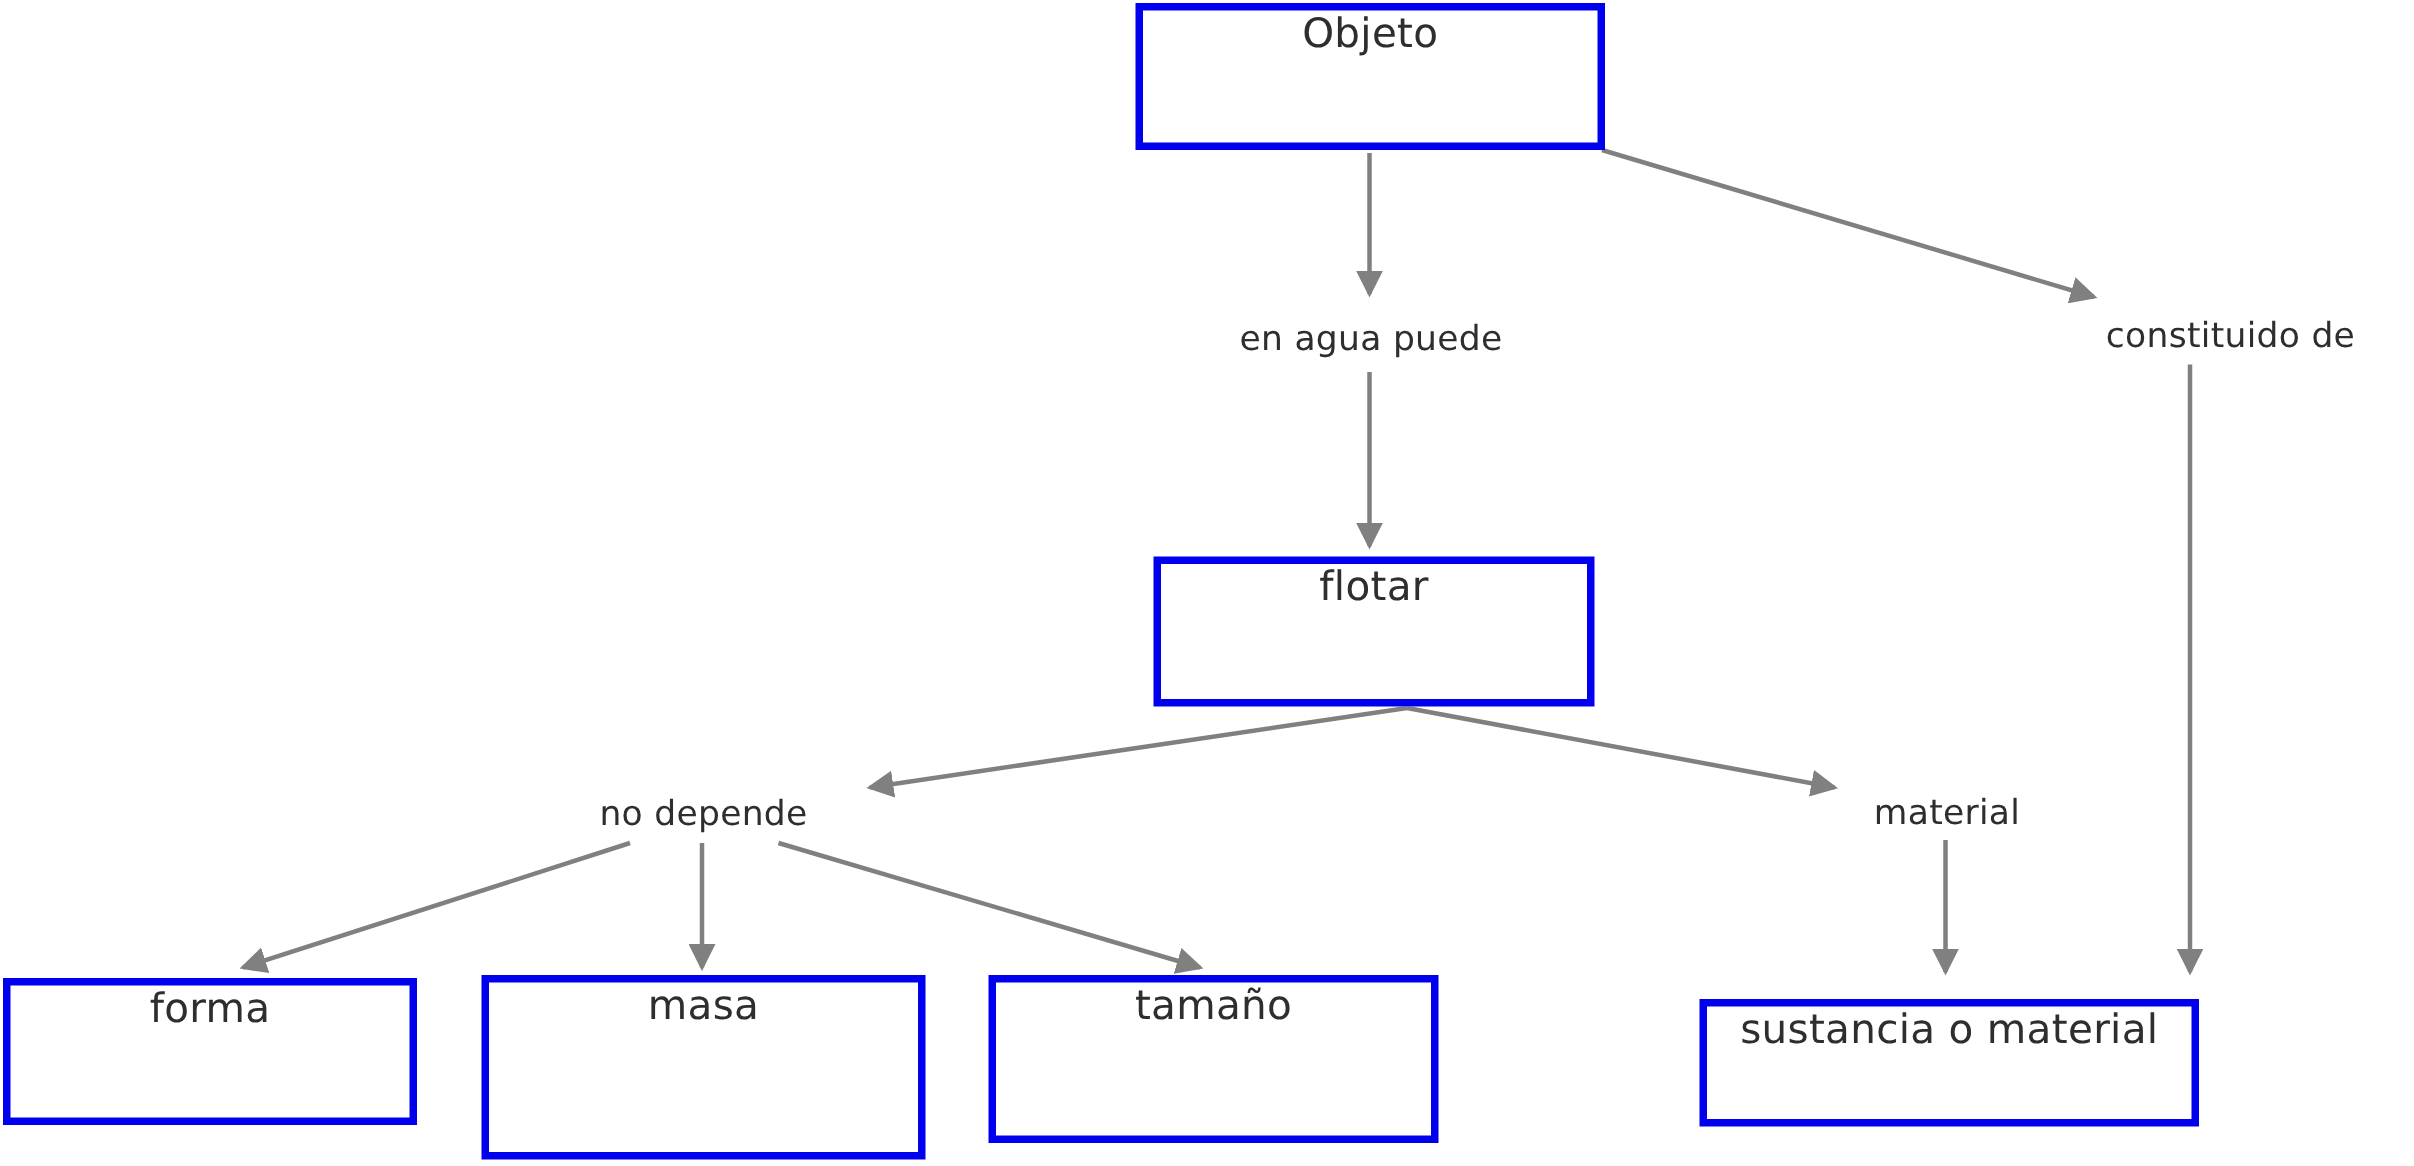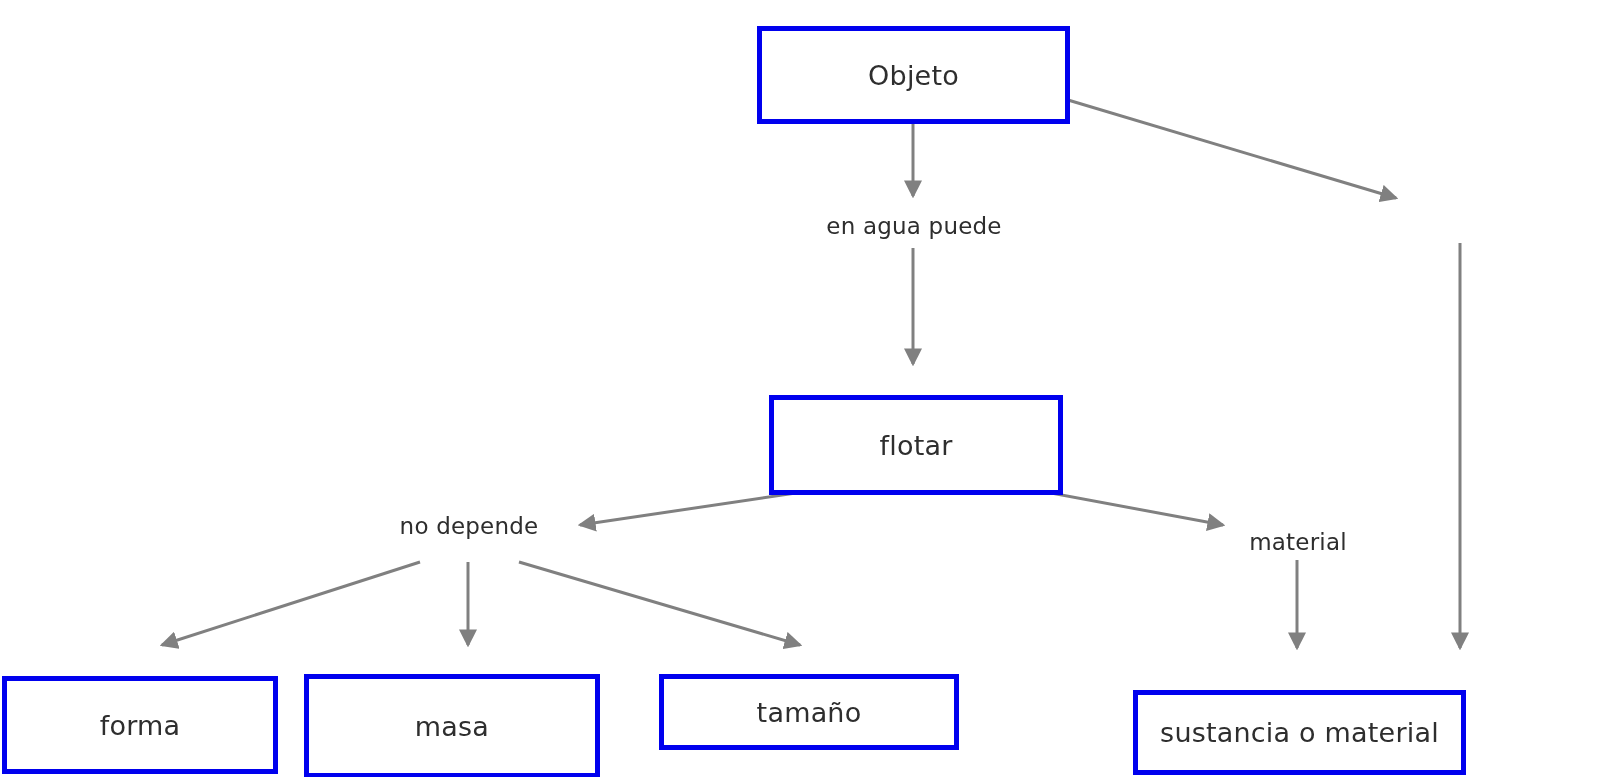--- a/index.html
+++ b/index.html
@@ -24,29 +24,27 @@
     width: 1609px;
     height: 777px;
     pointer-events: none;
   }
   .node {
     position: absolute;
     box-sizing: border-box;
     background: #ffffff;
     border: 5px solid #0000ee;
     display: flex;
-    align-items: center;
     justify-content: center;
     color: #2e2e2e;
     font-size: 27px;
     font-family: "DejaVu Sans", sans-serif;
     font-weight: 400;
     letter-spacing: 0.2px;
     white-space: nowrap;
-    margin-top: 24px;
   }
   .link-label {
     position: absolute;
     color: #2e2e2e;
     font-size: 23px;
     font-family: "DejaVu Sans", sans-serif;
     font-weight: 400;
     letter-spacing: 0.2px;
     white-space: nowrap;
     background: transparent;
@@ -91,32 +89,33 @@
   </div>
 
   <div class="node" style="left:769px; top:371px; width:294px; height:100px;">
     <span>flotar</span>
   </div>
 
   <div class="node" style="left:2px; top:652px; width:276px; height:98px;">
     <span>forma</span>
   </div>
 
-  <div class="node" style="left:304px; top:650px; width:296px; height:104px;">
+  <div class="node" style="left:321px; top:650px; width:296px; height:123px;">
     <span>masa</span>
   </div>
 
-  <div class="node" style="left:659px; top:650px; width:300px; height:76px;">
+  <div class="node" style="left:659px; top:650px; width:300px; height:112px;">
     <span>tamaño</span>
   </div>
 
   <div class="node" style="left:1133px; top:666px; width:333px; height:85px;">
     <span>sustancia o material</span>
   </div>
 
   <div class="link-label" style="left:914px; top:226px;">en agua puede</div>
 
+  <div class="link-label" style="left:1487px; top:224px;">constituido de</div>
 
-  <div class="link-label" style="left:469px; top:526px;">no depende</div>
+  <div class="link-label" style="left:469px; top:543px;">no depende</div>
 
   <div class="link-label" style="left:1298px; top:542px;">material</div>
 
 </div>
 
 </body></html>

